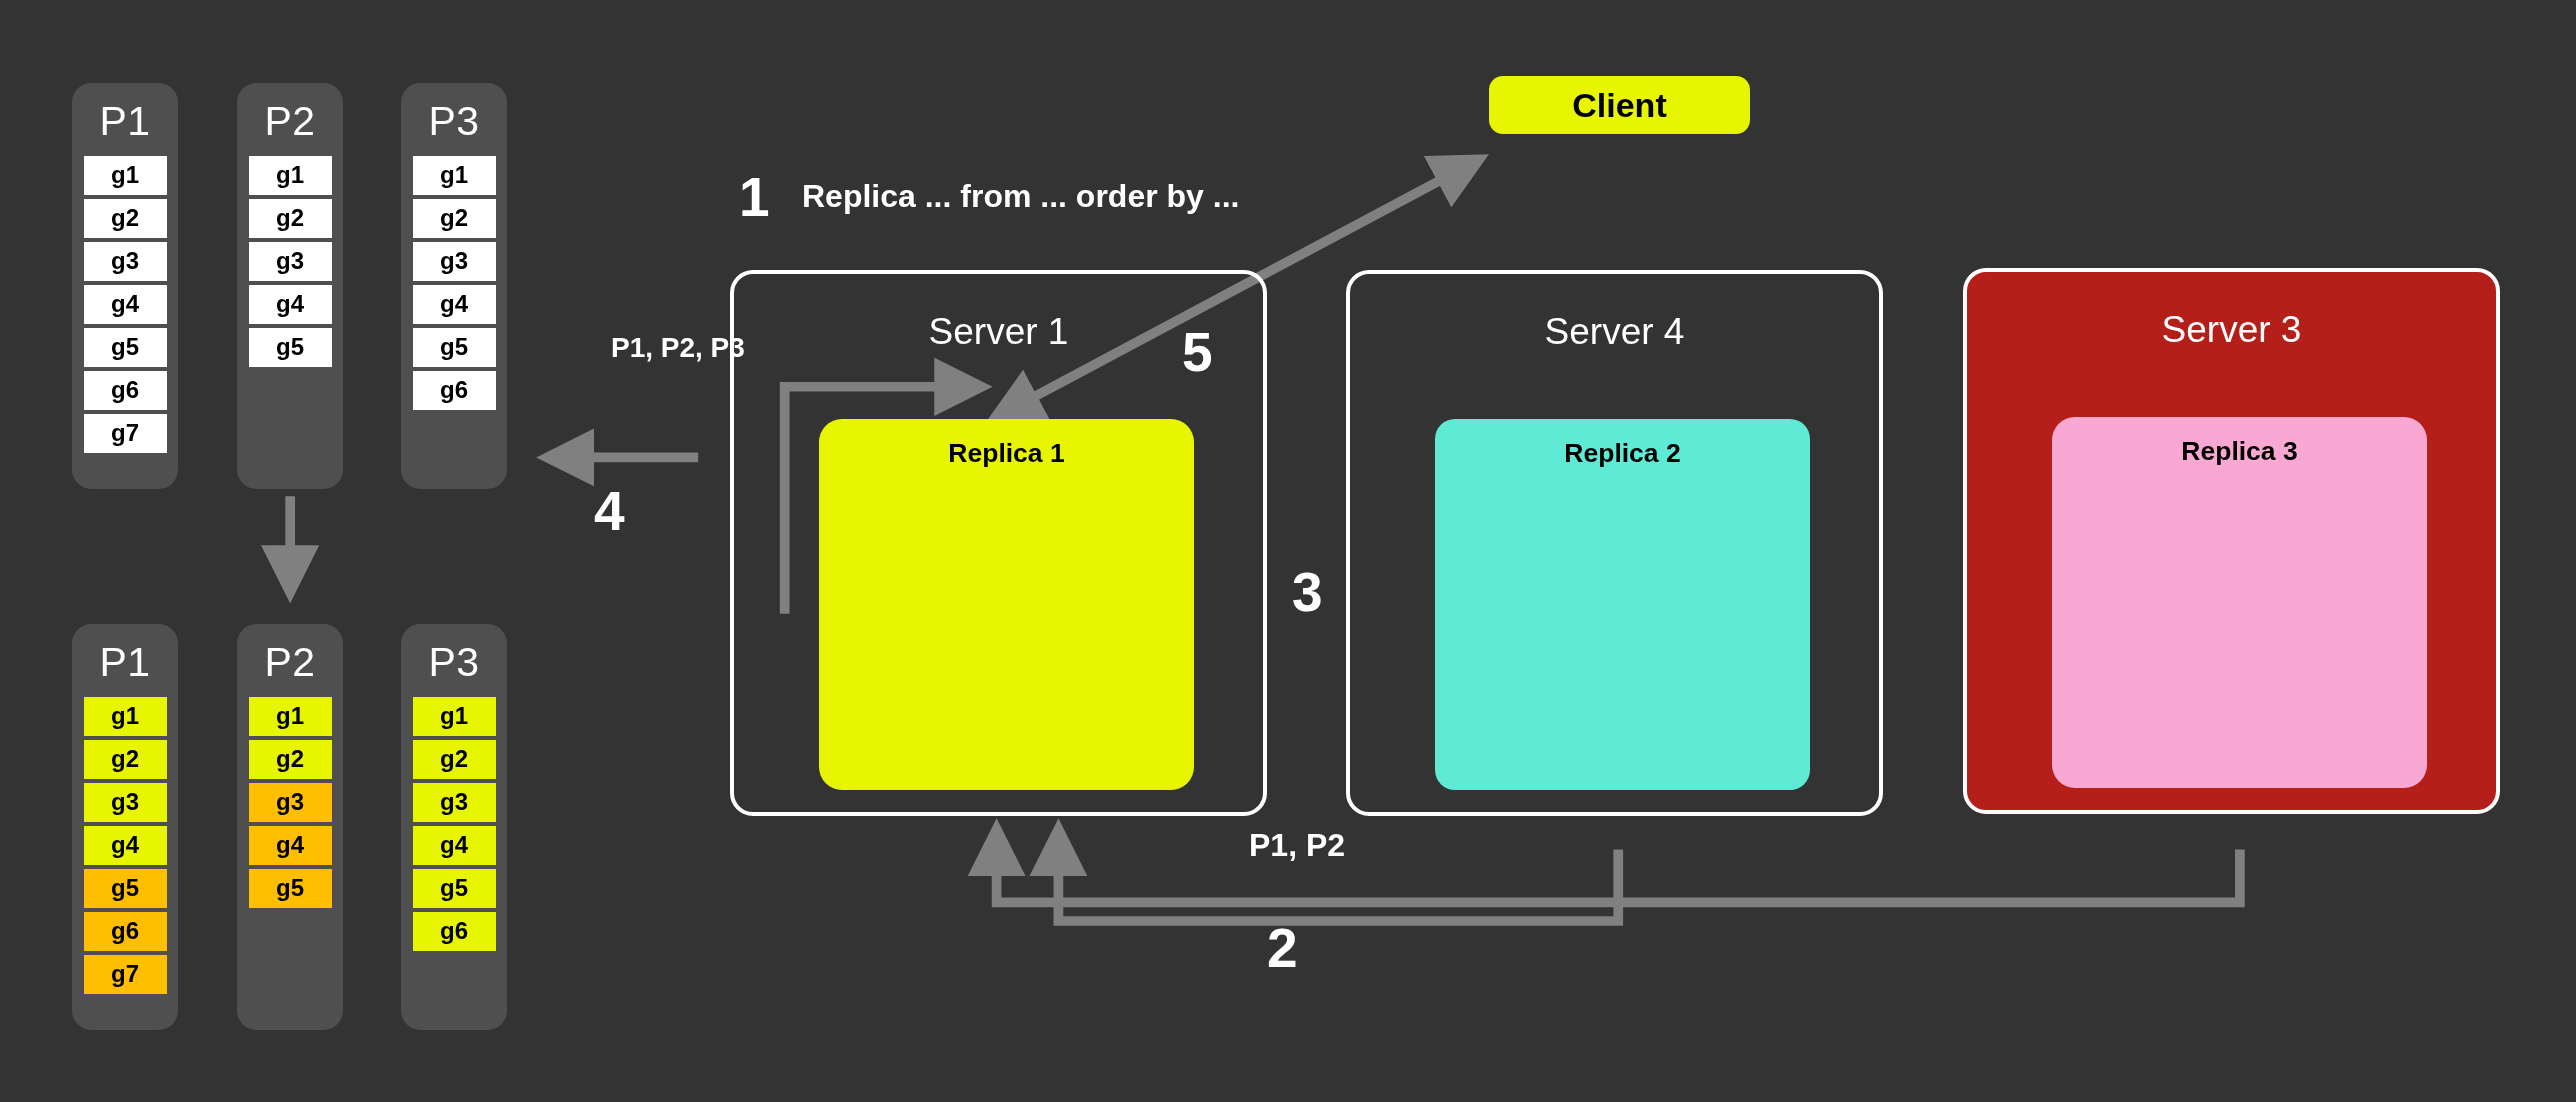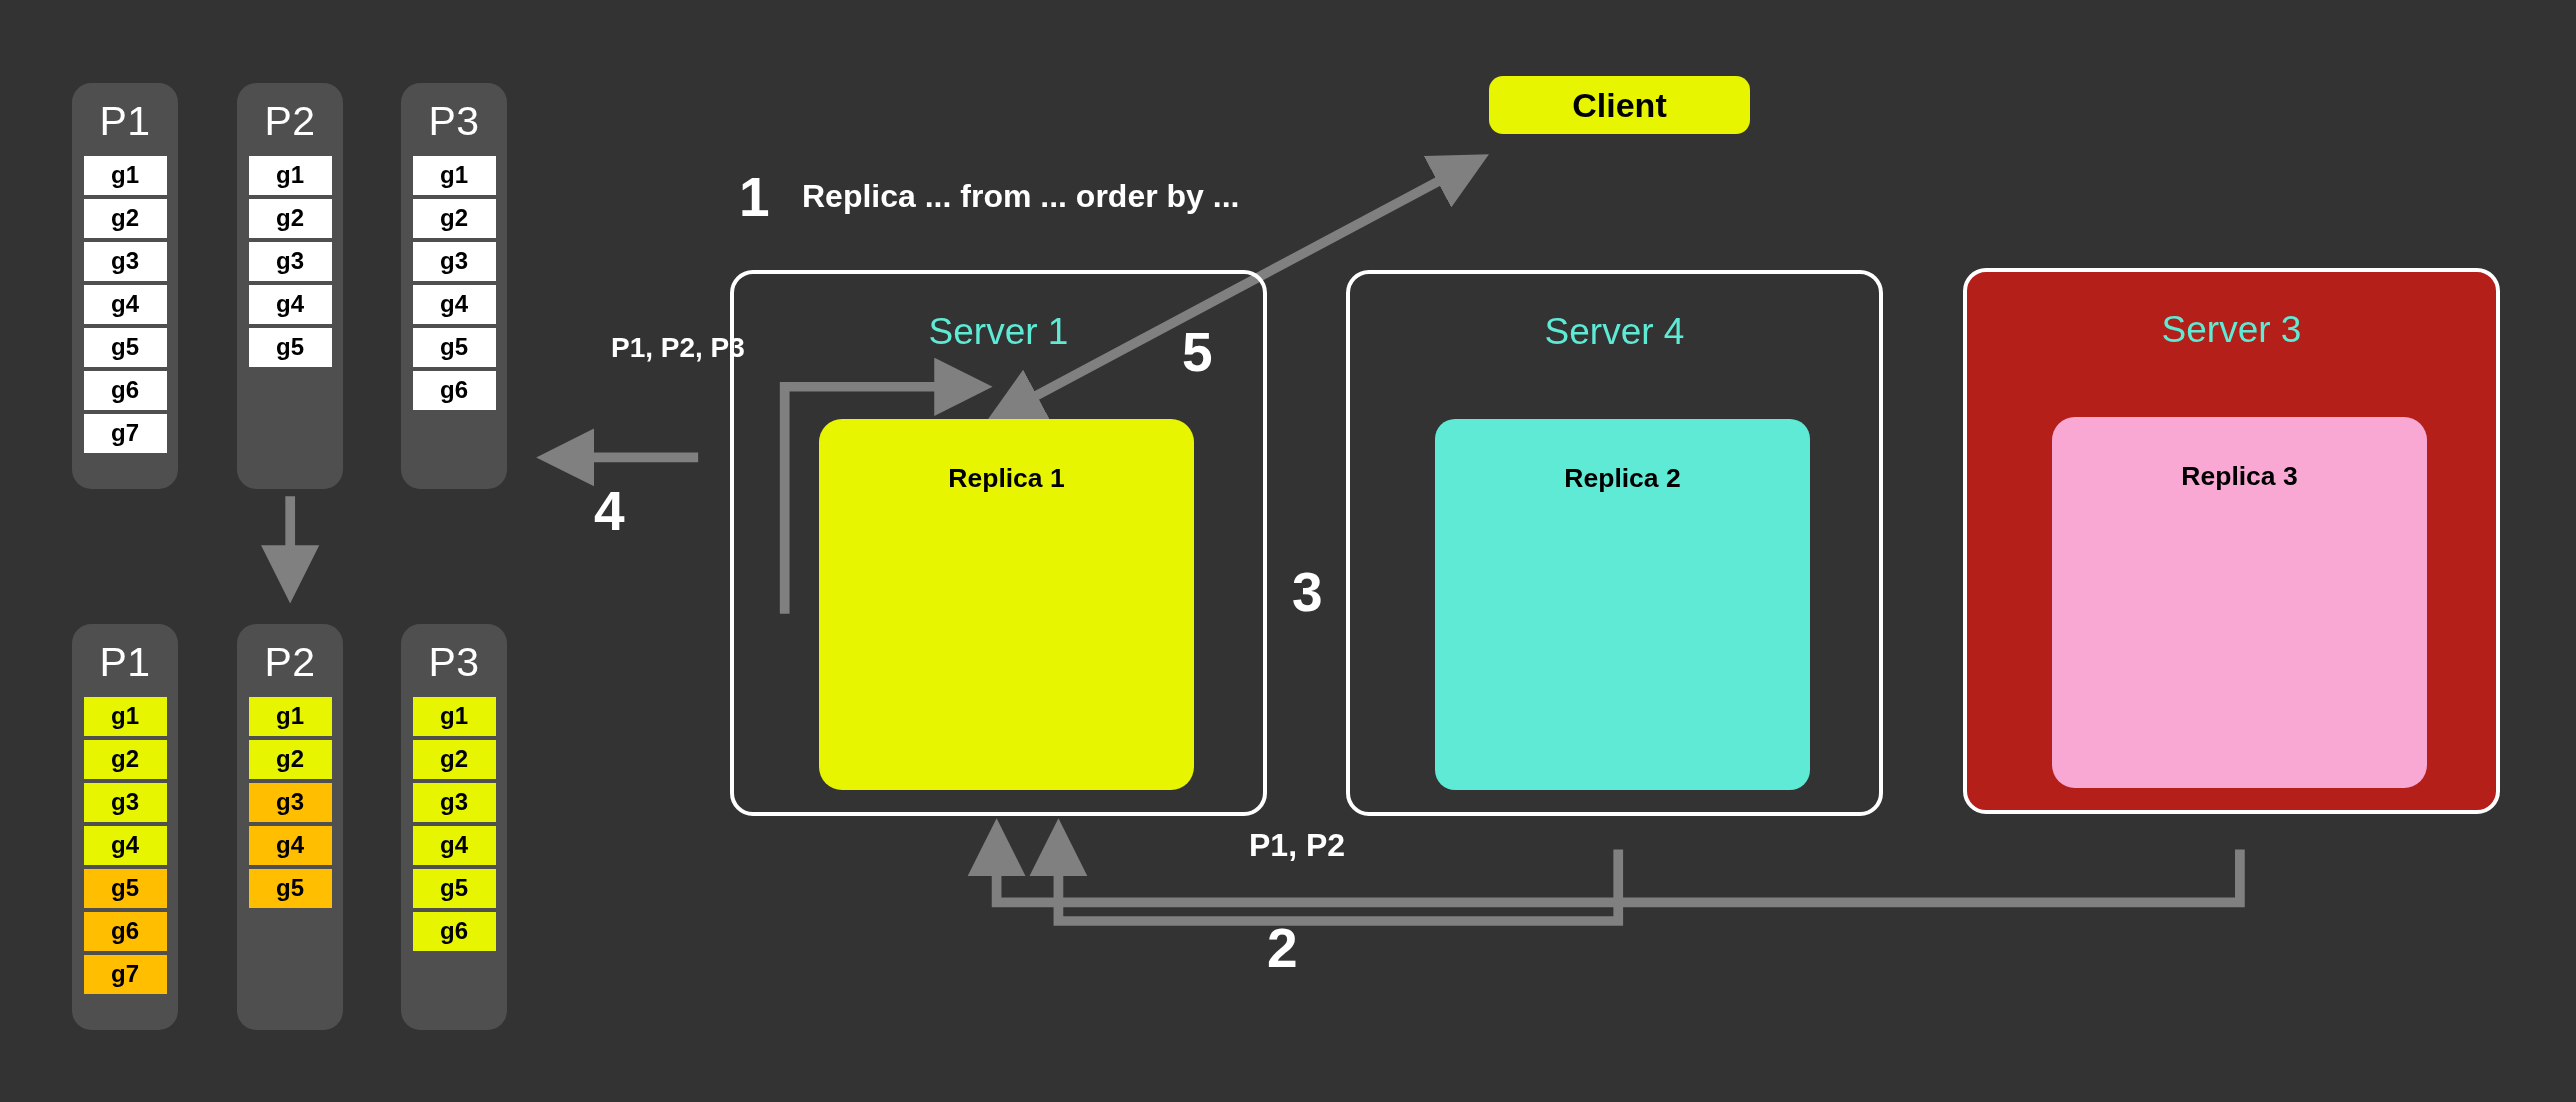--- a/index.html
+++ b/index.html
@@ -50,35 +50,35 @@
     border-radius:23px;
     box-sizing:border-box;
     background:transparent;
   }
   .server.failed{background:#b41f1a;}
   .server-title{
     position:absolute;
     left:0;right:0;
     top:39px;
     text-align:center;
-    color:#5eead4;
+    color:#ffffff;
     font-size:37px;
     font-weight:400;
     line-height:1;
     user-select:none;
   }
   .replica{
     position:absolute;
     border-radius:23px;
     display:flex;align-items:flex-start;justify-content:center;
     color:#000000;
     font-size:26.5px;
     font-weight:bold;
     box-sizing:border-box;
-    padding-top:44px;
+    padding-top:19px;
   }
   .replica.r1{background:#e8f500;}
   .replica.r2{background:#5eead4;border-radius:20px;}
   .replica.r3{background:#f9a8d4;}
 
   
   .client{
     position:absolute;
     background:#e8f500;
     border-radius:14px;

